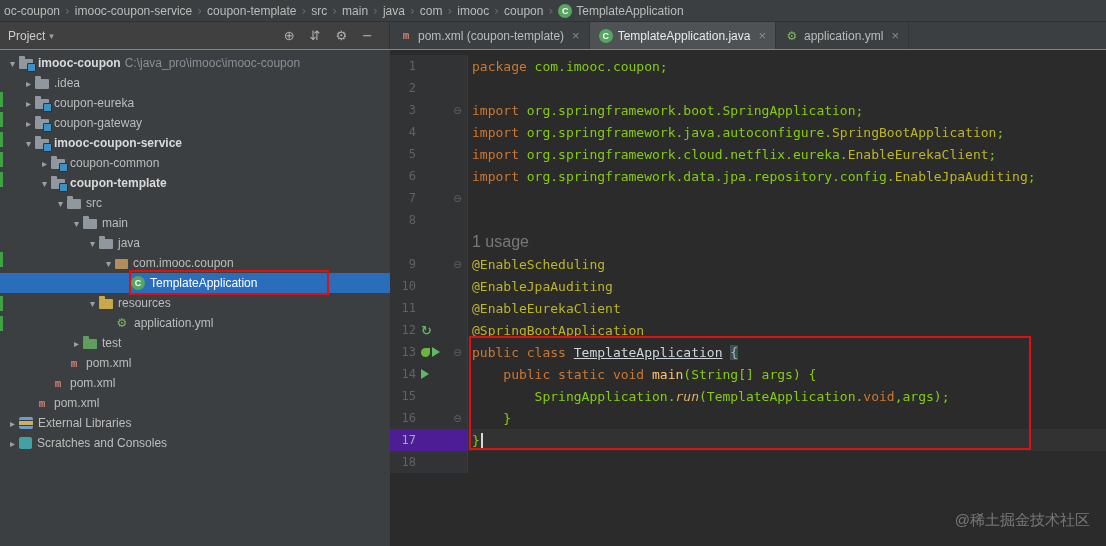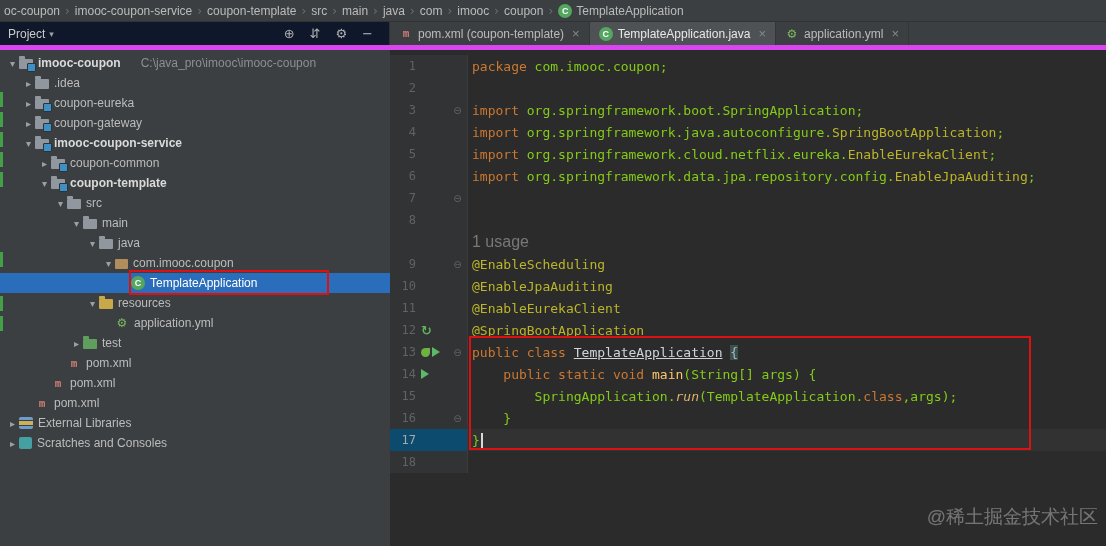--- a/index.html
+++ b/index.html
@@ -5,61 +5,61 @@
   *{margin:0;padding:0;box-sizing:border-box}
   html,body{width:1106px;height:546px;overflow:hidden}
   body{position:relative;background:#2b2b2b;font-family:"Liberation Sans","DejaVu Sans",sans-serif;font-size:12px;color:#bbbbbb}
 
   
   .navbar{height:22px;background:#3c3f41;border-bottom:1px solid #323232;display:flex;align-items:center;padding-left:2px;white-space:nowrap;overflow:hidden}
   .nav-item{display:inline-flex;align-items:center;gap:4px;padding:0 2px;color:#bbbbbb;cursor:default}
   .nav-sep{color:#687076;margin:0 3px;font-family:"DejaVu Sans",sans-serif}
 
   
-  .second-row{height:28px;background:#0f172a;border-bottom:5px solid #d946ef;display:flex}
+  .second-row{height:28px;background:#404040;border-bottom:1px solid #d946ef;display:flex}
   .project-header{width:390px;flex-shrink:0;display:flex;align-items:center;padding:0 8px;border-right:1px solid #323232}
   .ph-title{color:#cccccc}
   .ph-caret{color:#9da0a3;font-size:9px;margin-left:4px;font-family:"DejaVu Sans",sans-serif}
   .ph-icons{margin-left:auto;display:flex;gap:15px;color:#afb1b3;font-size:13px;padding-right:8px;font-family:"DejaVu Sans",sans-serif}
   .ph-icons span{cursor:default}
   .tab-bar{flex:1;display:flex;align-items:stretch;background:#3c3f41;overflow:hidden}
   .tab{display:flex;align-items:center;gap:5px;padding:0 9px;border-right:1px solid #333537;color:#bbbbbb;cursor:default;white-space:nowrap}
   .tab.active{background:#4e5254;color:#e8e8e8}
   .tab-close{color:#868a8d;font-size:13px;margin-left:3px}
 
   
   .main{display:flex;height:496px}
   .project-panel{width:390px;flex-shrink:0;background:#3c3f41;padding-top:3px;position:relative;overflow:hidden}
   .tree-row{height:20px;display:flex;align-items:center;white-space:nowrap;cursor:default}
   .tree-row.selected{background:#2a6dbb}
   .chev{width:13px;flex-shrink:0;text-align:center;color:#9da0a3;font-size:10px;font-family:"DejaVu Sans",sans-serif}
   .tree-label{margin-left:5px;color:#bcbcbc}
   .tree-label.bold{font-weight:bold;color:#dadada}
   .tree-row.selected .tree-label{color:#ffffff}
-  .tree-path{margin-left:20px;color:#8a8f94}
+  .tree-path{margin-left:4px;color:#8a8f94}
 
   
   .i-folder{width:14px;height:10px;background:#90979e;border-radius:1px;position:relative;display:inline-block;flex-shrink:0;margin-top:2px}
   .i-folder::before{content:"";position:absolute;top:-3px;left:0;width:6px;height:3px;background:#90979e;border-radius:1px 1px 0 0}
   .i-folder.module::after{content:"";position:absolute;right:-3px;bottom:-3px;width:7px;height:7px;background:#3d8fc4;border:1px solid #2f3234;border-radius:1px}
   .i-folder.resources{background:#c9a74b}.i-folder.resources::before{background:#c9a74b}
   .i-folder.test{background:#5f9e5f}.i-folder.test::before{background:#5f9e5f}
   .i-package{width:13px;height:10px;background:#b08d5a;display:inline-block;flex-shrink:0;border-radius:1px;margin-top:2px}
   .i-class{width:14px;height:14px;border-radius:50%;background:#55a661;color:#fff;display:inline-flex;align-items:center;justify-content:center;font-size:9px;font-weight:bold;flex-shrink:0}
   .i-spring{width:14px;height:14px;display:inline-flex;align-items:center;justify-content:center;color:#7cb860;font-size:12px;flex-shrink:0;font-family:"DejaVu Sans",sans-serif}
   .i-maven{width:14px;height:14px;display:inline-flex;align-items:center;justify-content:center;color:#cb7d71;font-weight:bold;font-family:"DejaVu Sans Mono",monospace;font-size:11px;flex-shrink:0}
   .i-lib{width:14px;height:12px;display:inline-block;flex-shrink:0;border-radius:2px;background:linear-gradient(#6e9ccb 0 3px,#3c3f41 3px 4px,#cbb159 4px 8px,#3c3f41 8px 9px,#6e9ccb 9px 12px)}
   .i-scratch{width:13px;height:12px;display:inline-block;flex-shrink:0;border-radius:2px;background:#45a0a4}
 
   
   .editor{flex:1;background:#2b2b2b;padding-top:5px;font-family:"DejaVu Sans Mono",monospace;overflow:hidden;position:relative}
   .ed-row{height:22px;display:flex;align-items:center}
   .ed-row.current{background:#323232}
   .gut{width:78px;flex-shrink:0;height:22px;background:#313335;border-right:1px solid #3a3c3e;display:flex;align-items:center}
-  .ed-row.current .gut{background:#0c4a6e}
+  .ed-row.current .gut{background:#4c1d95}
   .lnum{width:26px;flex-shrink:0;text-align:right;color:#606366;font-size:12px}
   .lnum.cur{color:#a9a9a9}
   .gicons{width:32px;flex-shrink:0;display:flex;align-items:center;gap:2px;padding-left:5px}
   .tri{width:0;height:0;border-left:8px solid #5fb865;border-top:5px solid transparent;border-bottom:5px solid transparent;display:inline-block}
   .spring-g{color:#62b15c;font-size:13px;font-weight:bold;line-height:1;font-family:"DejaVu Sans",sans-serif}
   .leaf{width:9px;height:9px;border-radius:50% 0 50% 50%;background:#6db33f;display:inline-block}
   .fold{flex:1;text-align:center;color:#606366;font-size:10px;font-family:"DejaVu Sans",sans-serif}
   .ln-code{white-space:pre;font-size:13px;color:#a9b7c6;padding-left:4px}
   .seg-kw{color:#cc7832}
   .seg-pl{color:#84cc16}
@@ -68,21 +68,21 @@
   .seg-mth{color:#ffc66d}
   .seg-smi{color:#ddb36b;font-style:italic}
   .seg-brc{color:#a9b7c6;background:#3b514d}
   .inlay{color:#787878;font-size:16px;font-family:"Liberation Sans","DejaVu Sans",sans-serif}
   .caret{display:inline-block;width:2px;height:15px;background:#d8d8d8;vertical-align:text-bottom;margin-left:1px}
 
   
   .red-box{position:absolute;border:2px solid #dd1111;pointer-events:none;z-index:50}
   .box1{left:129px;top:270px;width:200px;height:25px}
   .box2{left:469px;top:336px;width:562px;height:114px}
-  .watermark{position:absolute;right:8px;bottom:16px;color:rgba(255,255,255,.35);font-size:19px;z-index:40}
+  .watermark{position:absolute;right:16px;bottom:16px;color:rgba(255,255,255,.35);font-size:15px;z-index:40}
   .stripe{position:absolute;left:0;width:3px;height:15px;background:#43a047;z-index:10}
 </style>
 </head>
 <body>
 
 <div class="navbar">
     <span class="nav-item">
       <span>oc-coupon</span>
     </span>
     <span class="nav-sep">›</span>
@@ -384,21 +384,21 @@
           <span class="fold"></span>
         </span>
         <span class="ln-code"><span class="seg-pl">    </span><span class="seg-kw">public static void </span><span class="seg-mth">main</span><span class="seg-pl">(String[] args) {</span></span>
       </div>
       <div class="ed-row">
         <span class="gut">
           <span class="lnum">15</span>
           <span class="gicons"></span>
           <span class="fold"></span>
         </span>
-        <span class="ln-code"><span class="seg-pl">        SpringApplication.</span><span class="seg-smi">run</span><span class="seg-pl">(TemplateApplication.</span><span class="seg-kw">class</span><span class="seg-pl">,args);</span></span>
+        <span class="ln-code"><span class="seg-pl">        SpringApplication.</span><span class="seg-smi">run</span><span class="seg-pl">(TemplateApplication.</span><span class="seg-kw">void</span><span class="seg-pl">,args);</span></span>
       </div>
       <div class="ed-row">
         <span class="gut">
           <span class="lnum">16</span>
           <span class="gicons"></span>
           <span class="fold">⊖</span>
         </span>
         <span class="ln-code"><span class="seg-pl">    }</span></span>
       </div>
       <div class="ed-row current">

